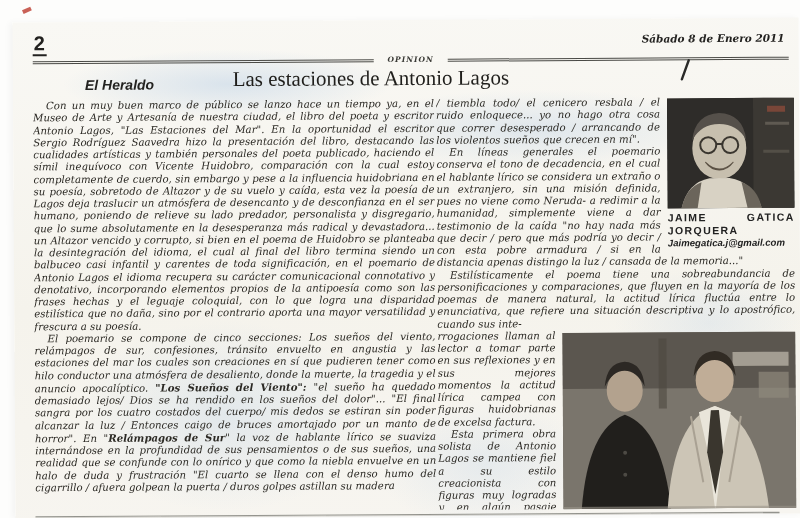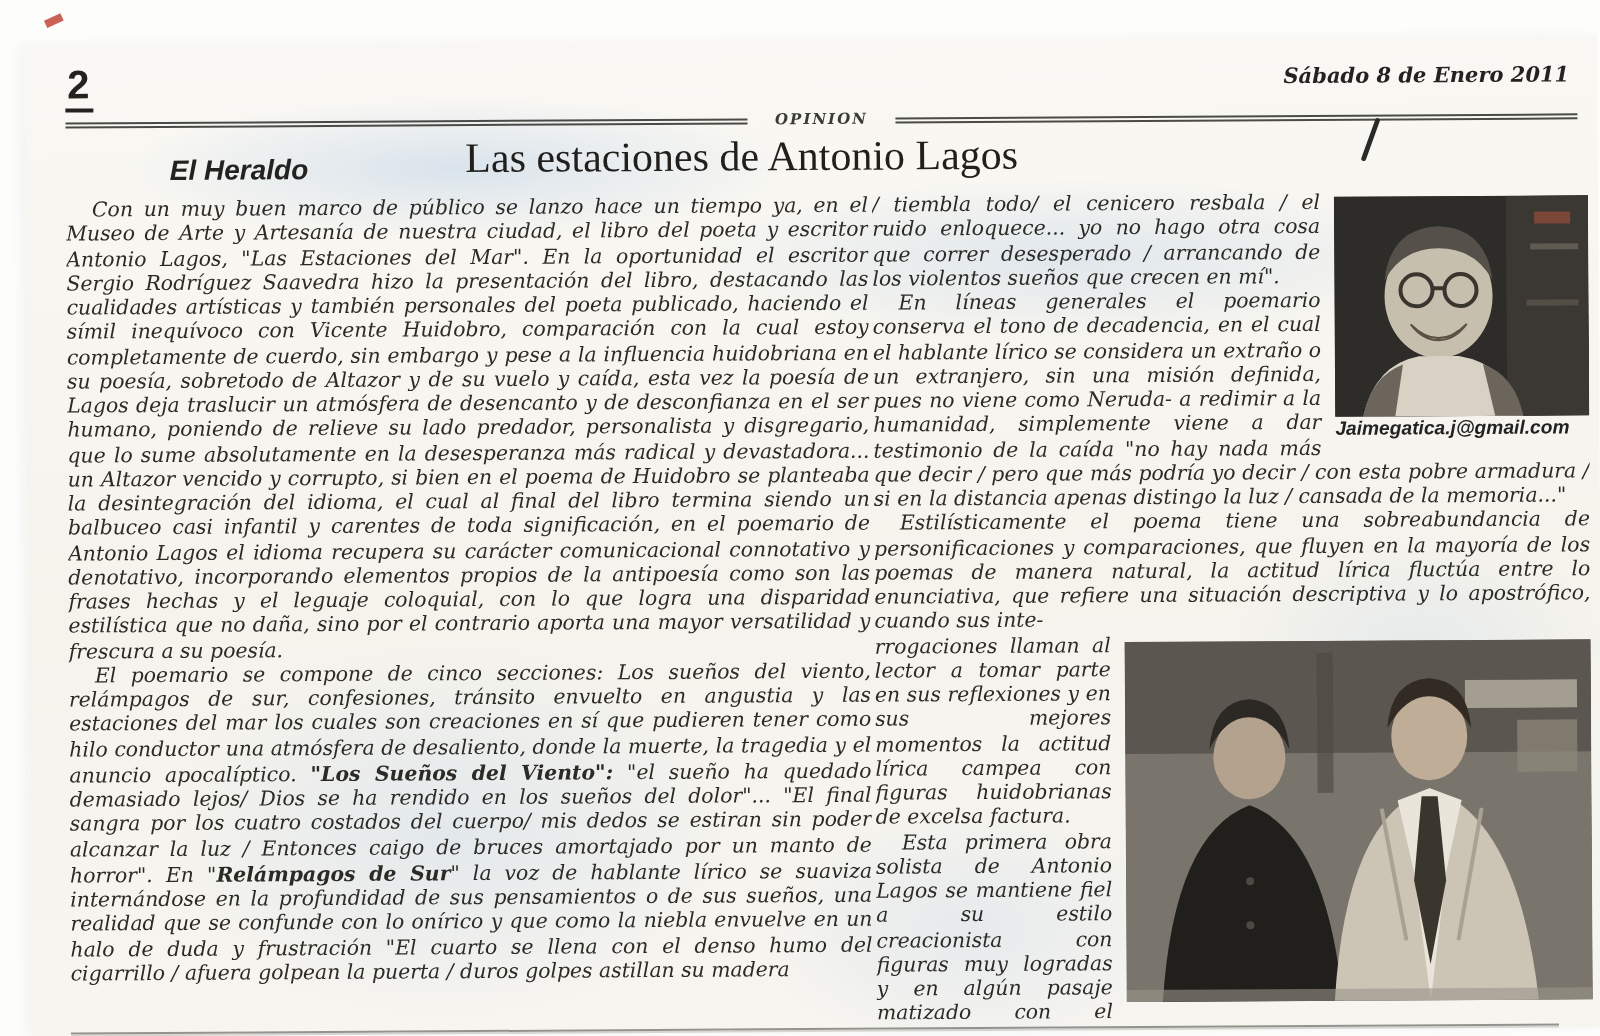--- a/index.html
+++ b/index.html
@@ -107,20 +107,21 @@
           <ellipse cx="52" cy="50" rx="27" ry="31" fill="#c7bfae"></ellipse>
           <path d="M25,42 Q28,16 52,15 Q76,16 79,42 Q70,26 52,26 Q34,26 25,42 Z" fill="#55504a"></path>
           <circle cx="41" cy="47" r="8" fill="none" stroke="#3a362f" stroke-width="2"></circle>
           <circle cx="63" cy="47" r="8" fill="none" stroke="#3a362f" stroke-width="2"></circle>
           <line x1="49" y1="46" x2="55" y2="46" stroke="#3a362f" stroke-width="2"></line>
           <path d="M38,64 Q52,78 66,64 Q60,72 52,72 Q44,72 38,64 Z" fill="#efe9dc" stroke="#5a5043" stroke-width="1"></path>
           <path d="M14,110 Q20,84 42,80 L62,80 Q86,84 94,110 Z" fill="#d8d2c4"></path>
           <path d="M14,110 Q18,90 34,84 L30,110 Z" fill="#6b655b"></path>
           <path d="M94,110 Q90,90 74,84 L80,110 Z" fill="#6b655b"></path>
         </svg>
+        <div class="caption-name">JAIME GATICA JORQUERA</div>
         <div class="caption-email">Jaimegatica.j@gmail.com</div>
       </div>
 
       <p>/ tiembla todo/ el cenicero resbala / el ruido enloquece... yo no hago otra cosa que correr desesperado / arrancando de los violentos sueños que crecen en mí".</p>
       <p class="indent">En líneas generales el poemario conserva el tono de decadencia, en el cual el hablante lírico se considera un extraño o un extranjero, sin una misión definida, pues no viene  como Neruda- a redimir a la humanidad, simplemente viene a dar testimonio de la caída "no hay nada más que decir / pero que más podría yo decir / con esta pobre armadura / si en la distancia apenas distingo la luz / cansada de la memoria..."</p>
       <p class="indent">Estilísticamente el poema tiene una sobreabundancia de personificaciones y comparaciones, que fluyen en la mayoría de los poemas de manera natural, la actitud lírica fluctúa entre lo enunciativa, que refiere una situación descriptiva y lo apostrófico, cuando sus inte-</p>
 
       <div class="photo2-wrap">
         <svg width="233" height="180" viewBox="0 0 233 180">
           <rect x="0" y="0" width="233" height="180" fill="#7a756c"></rect>

